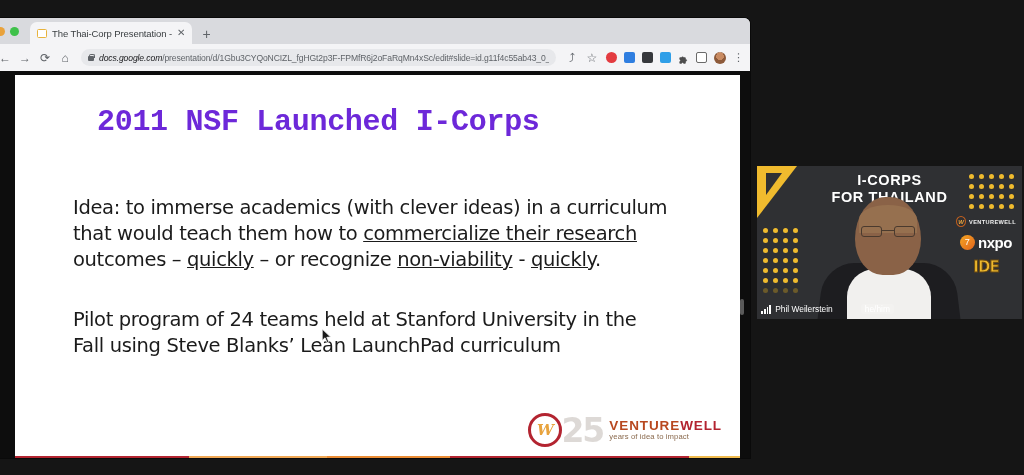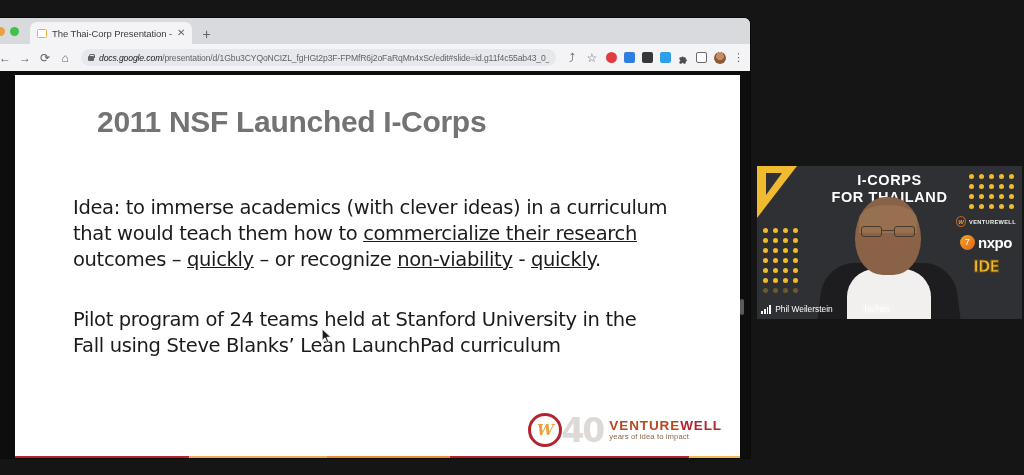--- a/index.html
+++ b/index.html
@@ -89,22 +89,22 @@
   #viewport {
     position:absolute; left:0; top:53px; right:0; bottom:0;
     background:#0d0d0d;
   }
   #slide {
     position:absolute; left:25px; top:4px; width:725px; height:390px;
     background:#fff;
   }
   #slide-title {
     position:absolute; left:82px; top:30px;
-    font-size:30px; font-weight:bold; color:#737373; letter-spacing:-.3px;
-    font-family:Liberation Sans, sans-serif;
+    font-size:30px; font-weight:bold; color:#6d28d9; letter-spacing:-.3px;
+    font-family:Liberation Mono, monospace;
   }
   .slide-para {
     position:absolute; left:58px; font-size:19.5px; color:#1b1b1b;
     line-height:26px; font-family:"DejaVu Sans", sans-serif;
     letter-spacing:-.35px; width:600px;
   }
   #para-1 { top:120px; }
   #para-2 { top:232px; }
   .u { text-decoration:underline; text-underline-offset:1px;margin-top:16px; }
 
@@ -293,21 +293,21 @@
         <div id="slide-title">2011 NSF Launched I-Corps</div>
 
         <div id="para-1" class="slide-para"><span>Idea:  to immerse academics (with clever ideas) in a curriculum that would teach them how to </span><span class="u">commercialize their research </span><span>outcomes – </span><span class="u">quickly</span><span> – or recognize </span><span class="u">non-viability</span><span> - </span><span class="u">quickly</span><span>.</span></div>
 
         <div id="para-2" class="slide-para">Pilot program of 24 teams held at Stanford University in the Fall using Steve Blanks’ Lean LaunchPad curriculum</div>
 
         <div id="vw-logo">
           <div id="vw-mark">
             <span>W</span>
           </div>
-          <div id="vw-25">40</div>
+          <div id="vw-25">25</div>
           <div id="vw-words">
             <div id="vw-name"><span class="a">VENTURE</span><span class="b">WELL</span></div>
             <div id="vw-tag">years of idea to impact</div>
           </div>
         </div>
 
         <div id="footer-bar">
             <div style="background: rgb(179, 36, 48); flex: 24 1 0%;"></div>
             <div style="background: rgb(240, 168, 85); flex: 19 1 0%;"></div>
             <div style="background: rgb(234, 140, 52); flex: 17 1 0%;"></div>

